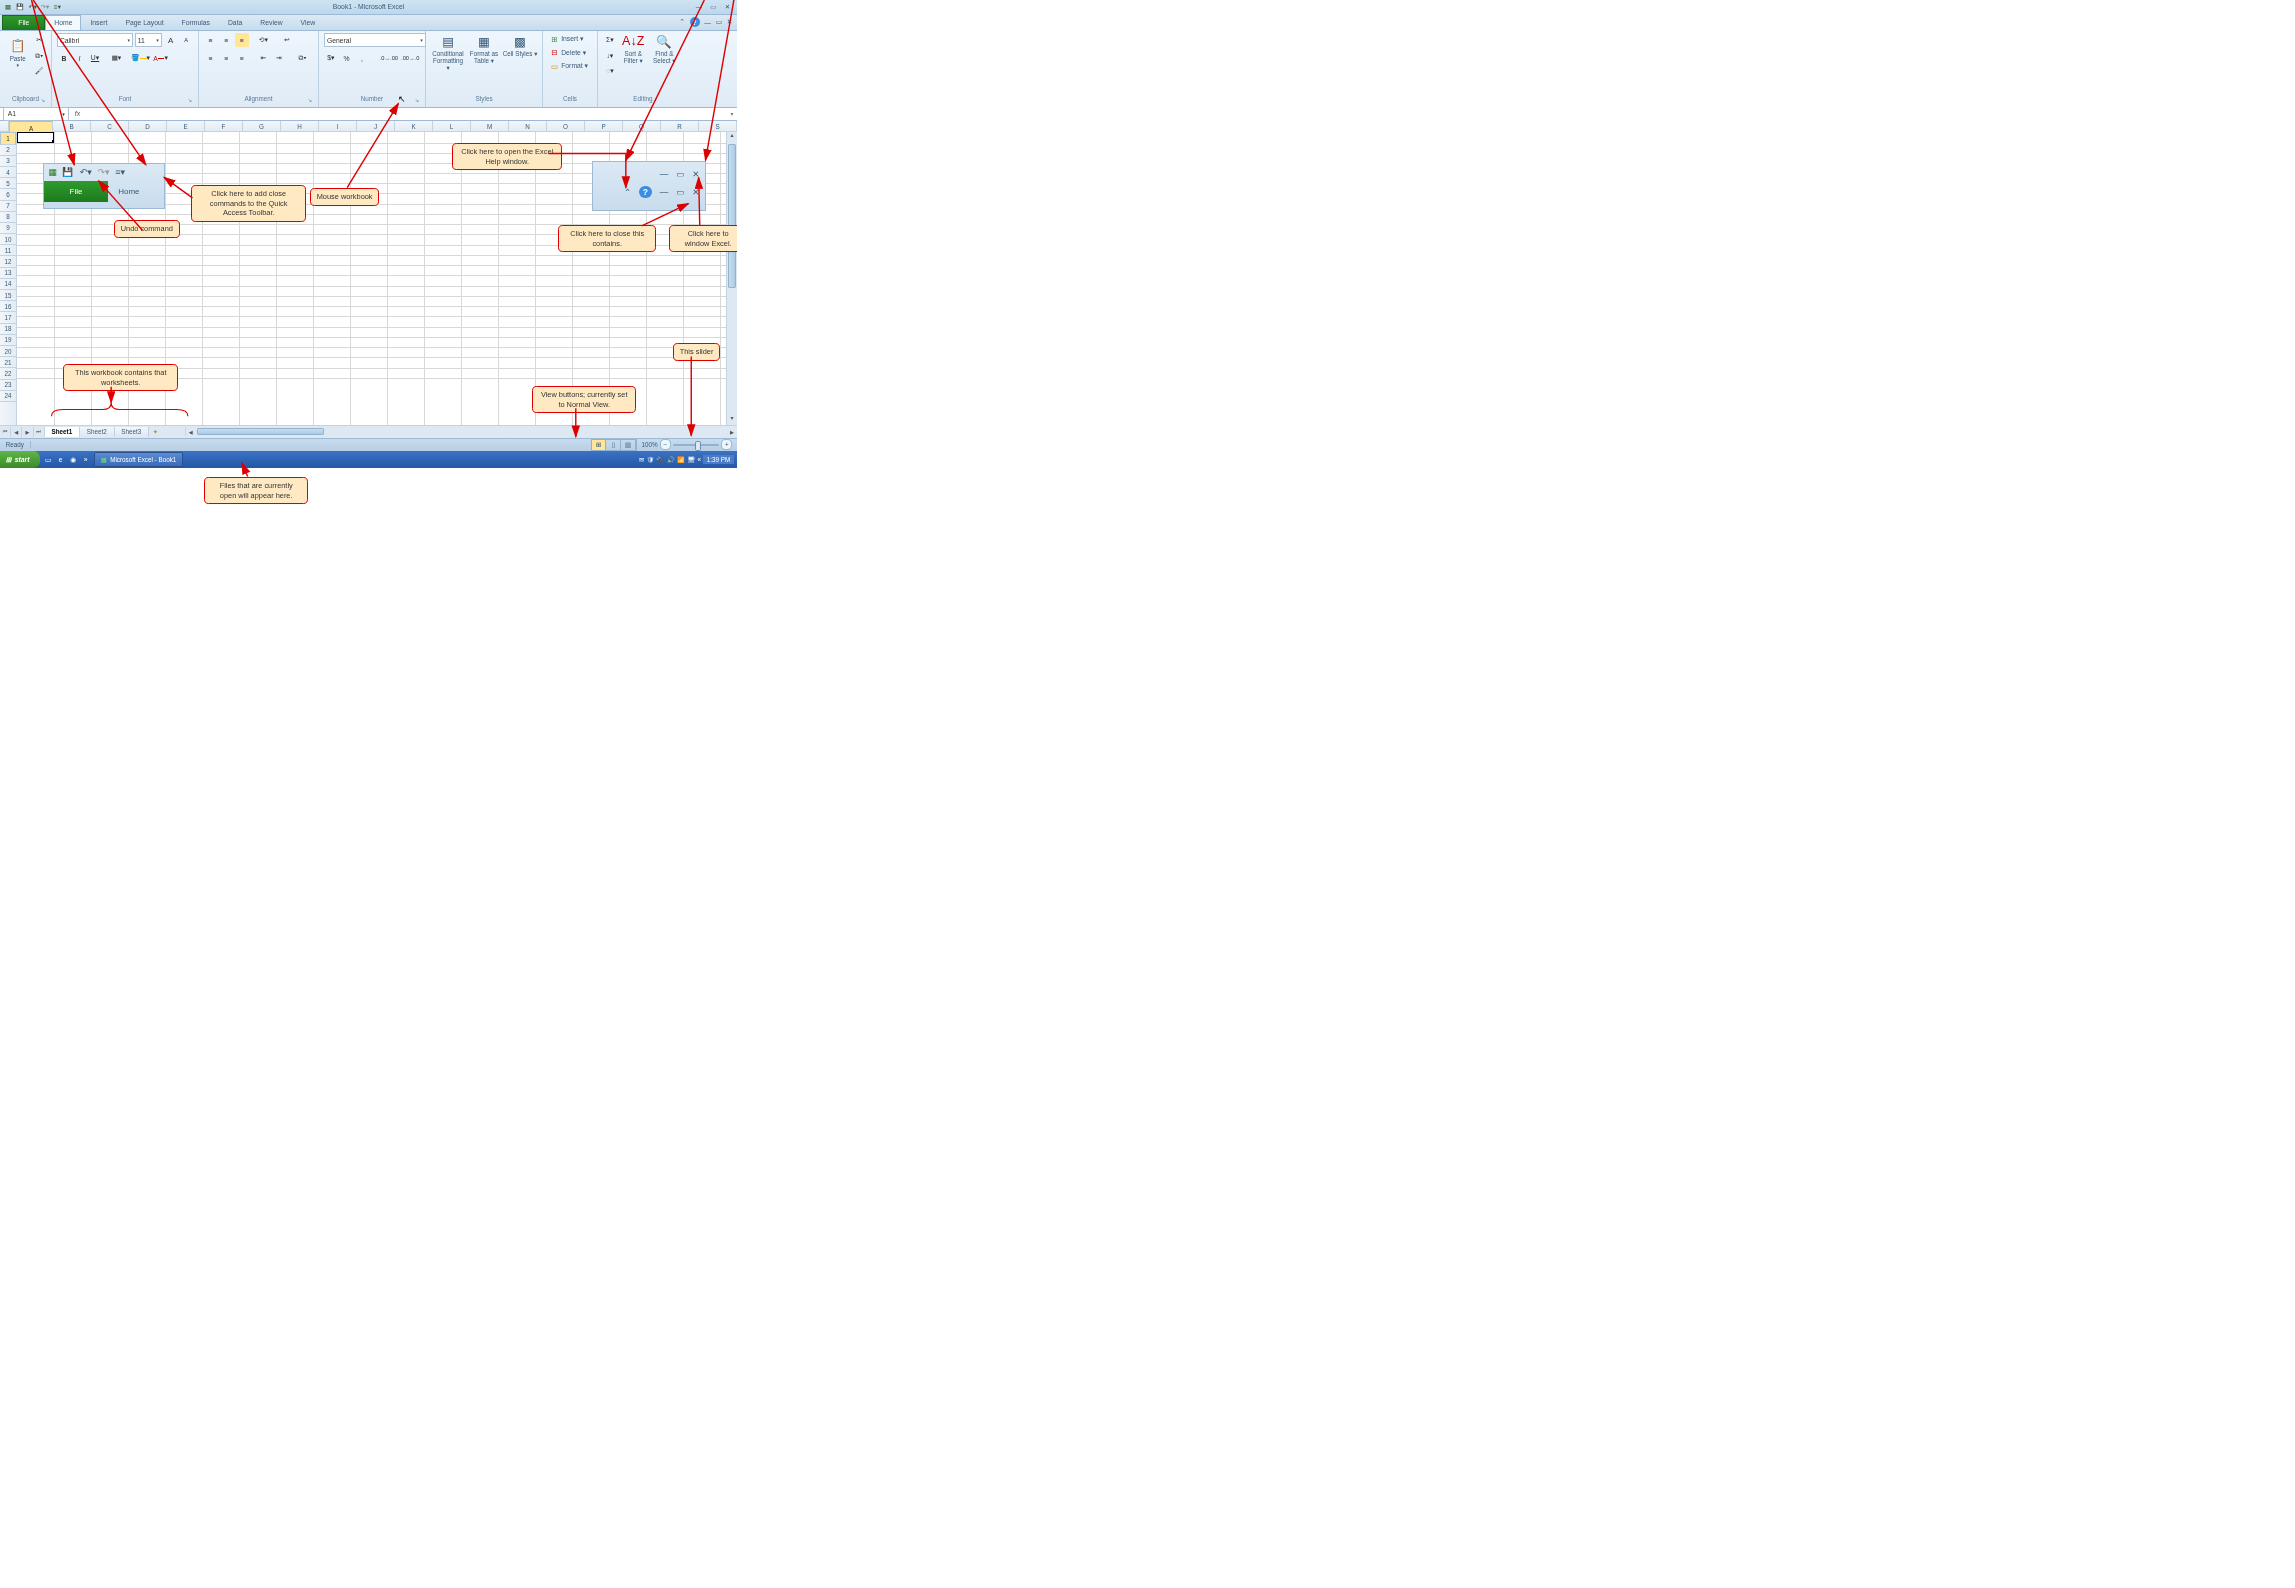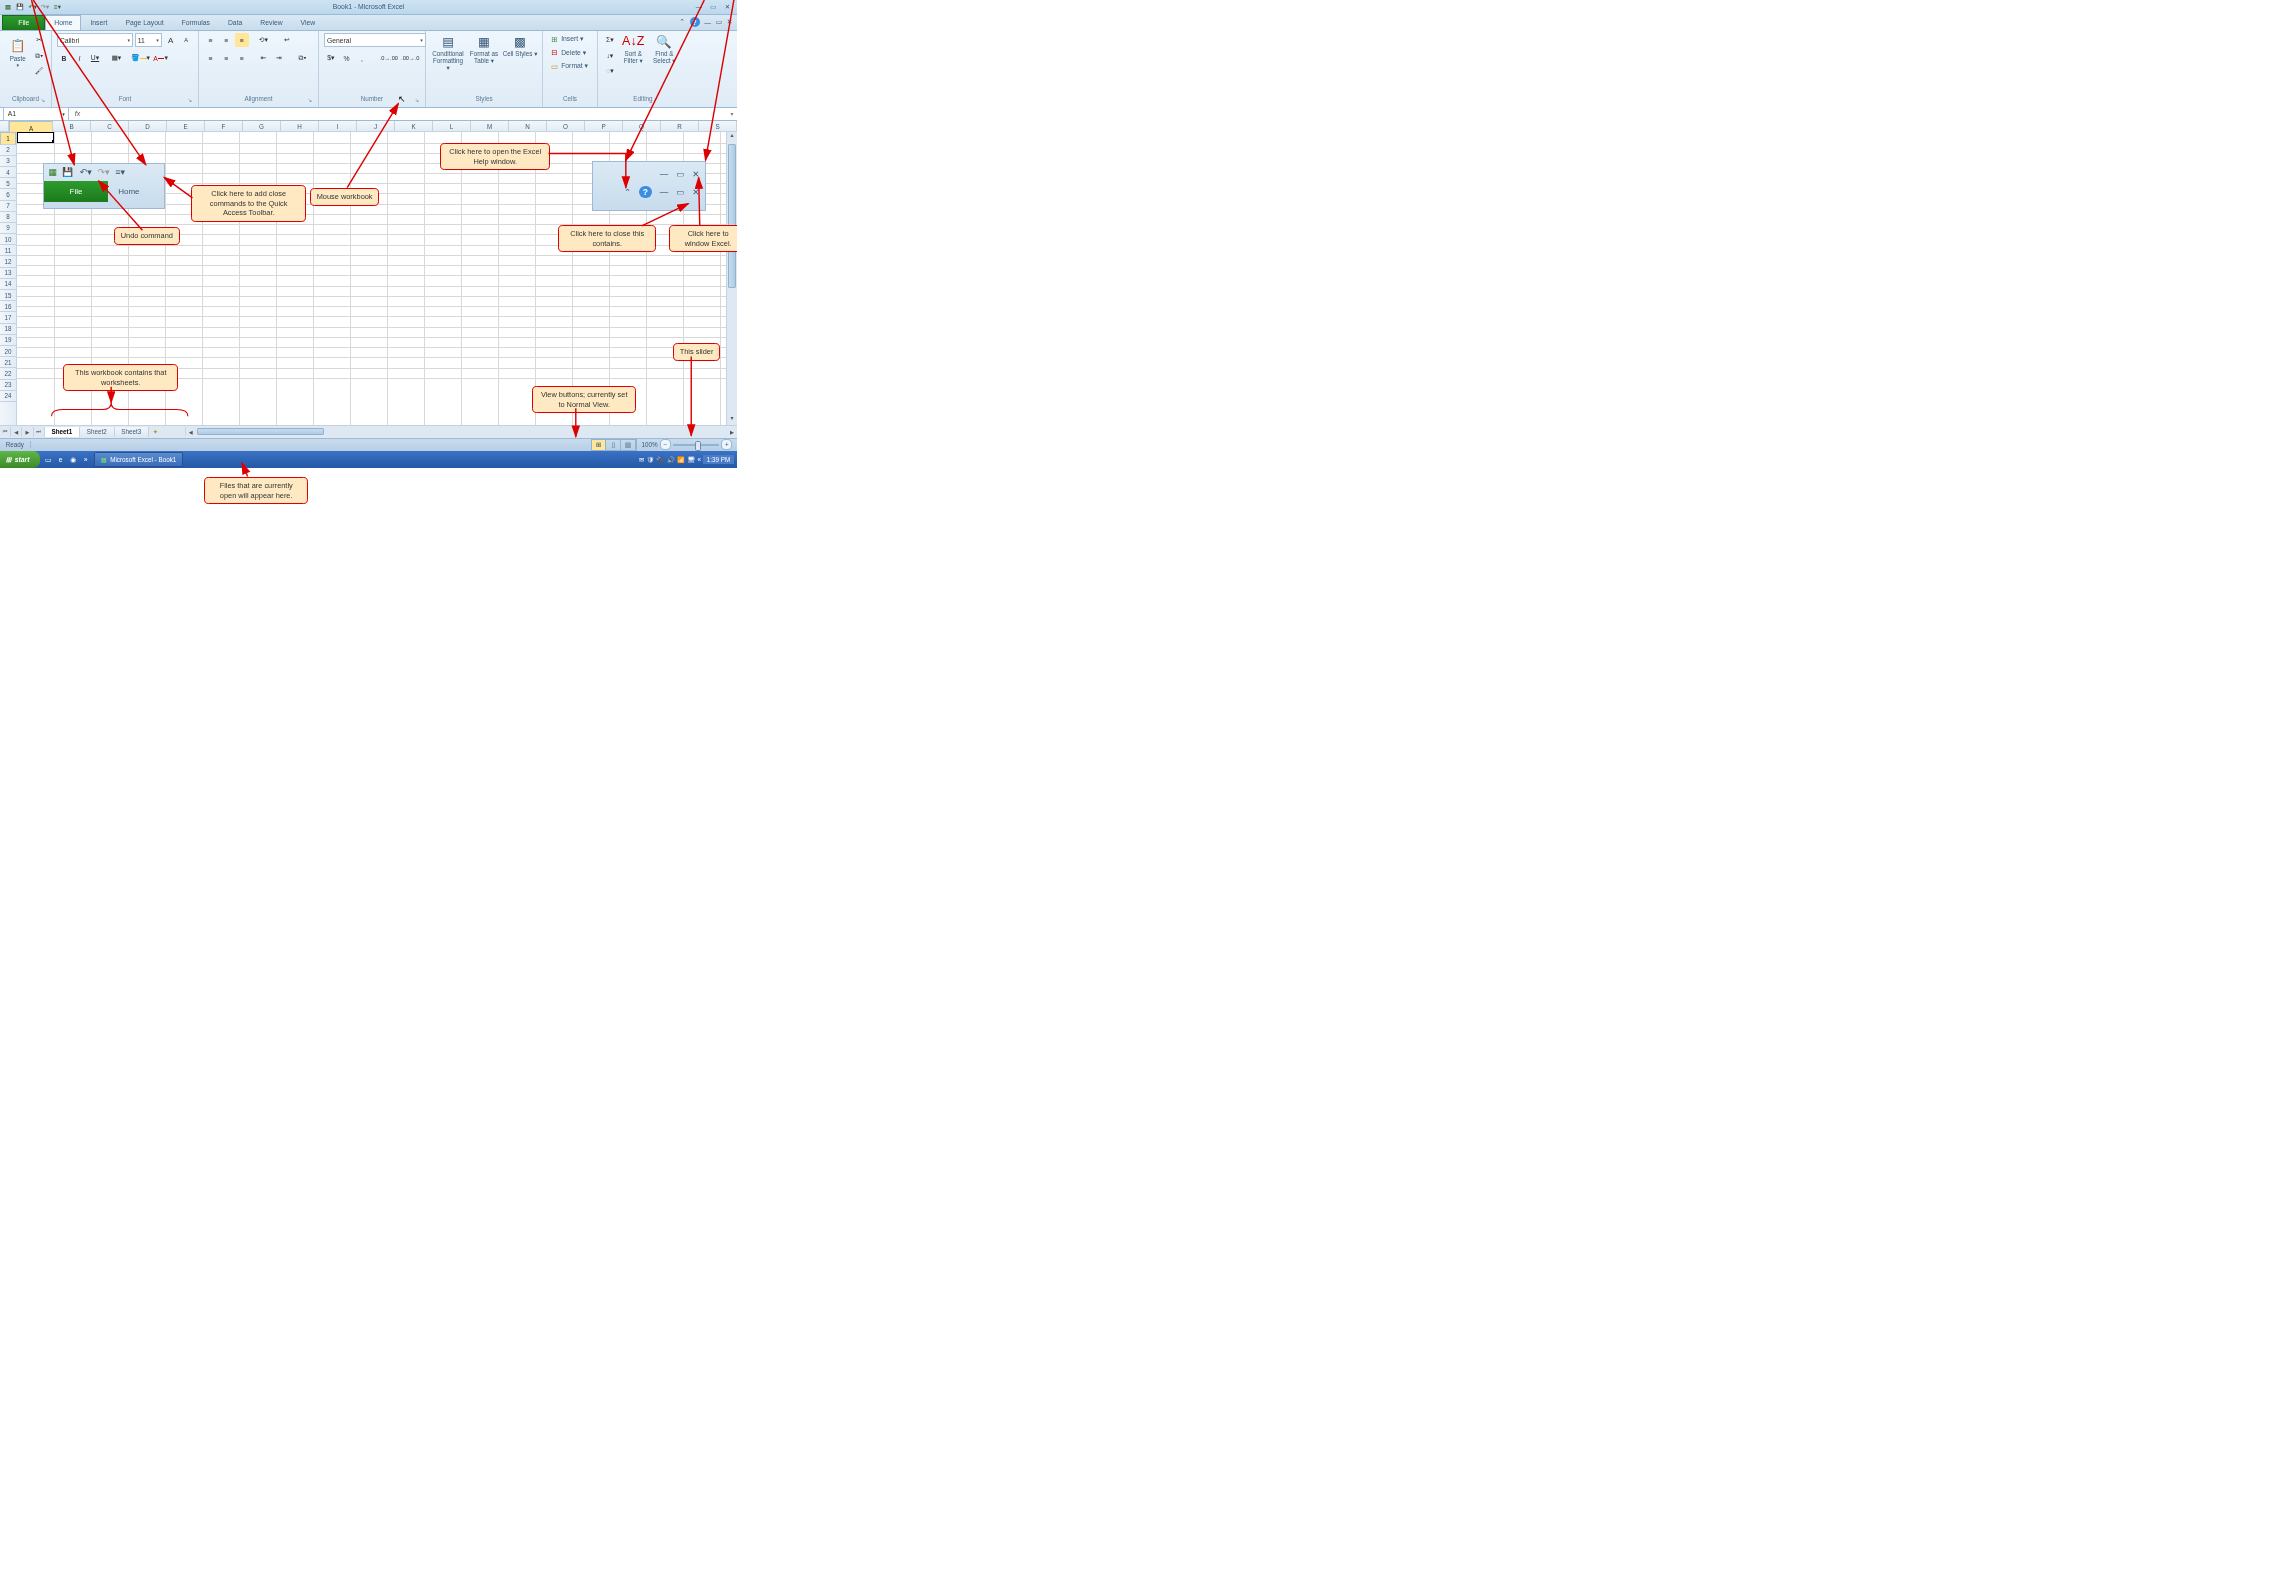--- a/index.html
+++ b/index.html
@@ -505,23 +505,23 @@
     <div class="r2">
         <span>⌃</span>
         <span class="help2">?</span>
         <span>—</span>
         <span>▭</span>
         <span>✕</span>
       </div>
   </div>
 
   <div class="callout" style="left:191px;top:185px;width:102px">Click here to add close commands to the Quick Access Toolbar.</div>
-  <div class="callout" style="left:114px;top:227px">Undo command</div>
+  <div class="callout" style="left:114px;top:220px">Undo command</div>
   <div class="callout" style="left:310px;top:188px">Mouse workbook</div>
-  <div class="callout" style="left:440px;top:143px;width:97px">Click here to open the Excel Help window.</div>
+  <div class="callout" style="left:452px;top:143px;width:97px">Click here to open the Excel Help window.</div>
   <div class="callout" style="left:558px;top:225px;width:85px">Click here to close this contains.</div>
   <div class="callout" style="left:669px;top:225px;width:65px">Click here to window Excel.</div>
   <div class="callout" style="left:673px;top:343px">This slider</div>
   <div class="callout" style="left:63px;top:364px;width:102px">This workbook contains that worksheets.</div>
   <div class="callout" style="left:532px;top:386px;width:91px">View buttons; currently set to Normal View.</div>
   <div class="callout" style="left:204px;top:477px;width:91px">Files that are currently open will appear here.</div>
 
   <svg width="737" height="509" style="position:absolute;left:0;top:0;pointer-events:none" viewBox="0 0 1295 895">
     <defs>
         <marker id="ah" markerWidth="10" markerHeight="10" refX="8" refY="3" orient="auto">

